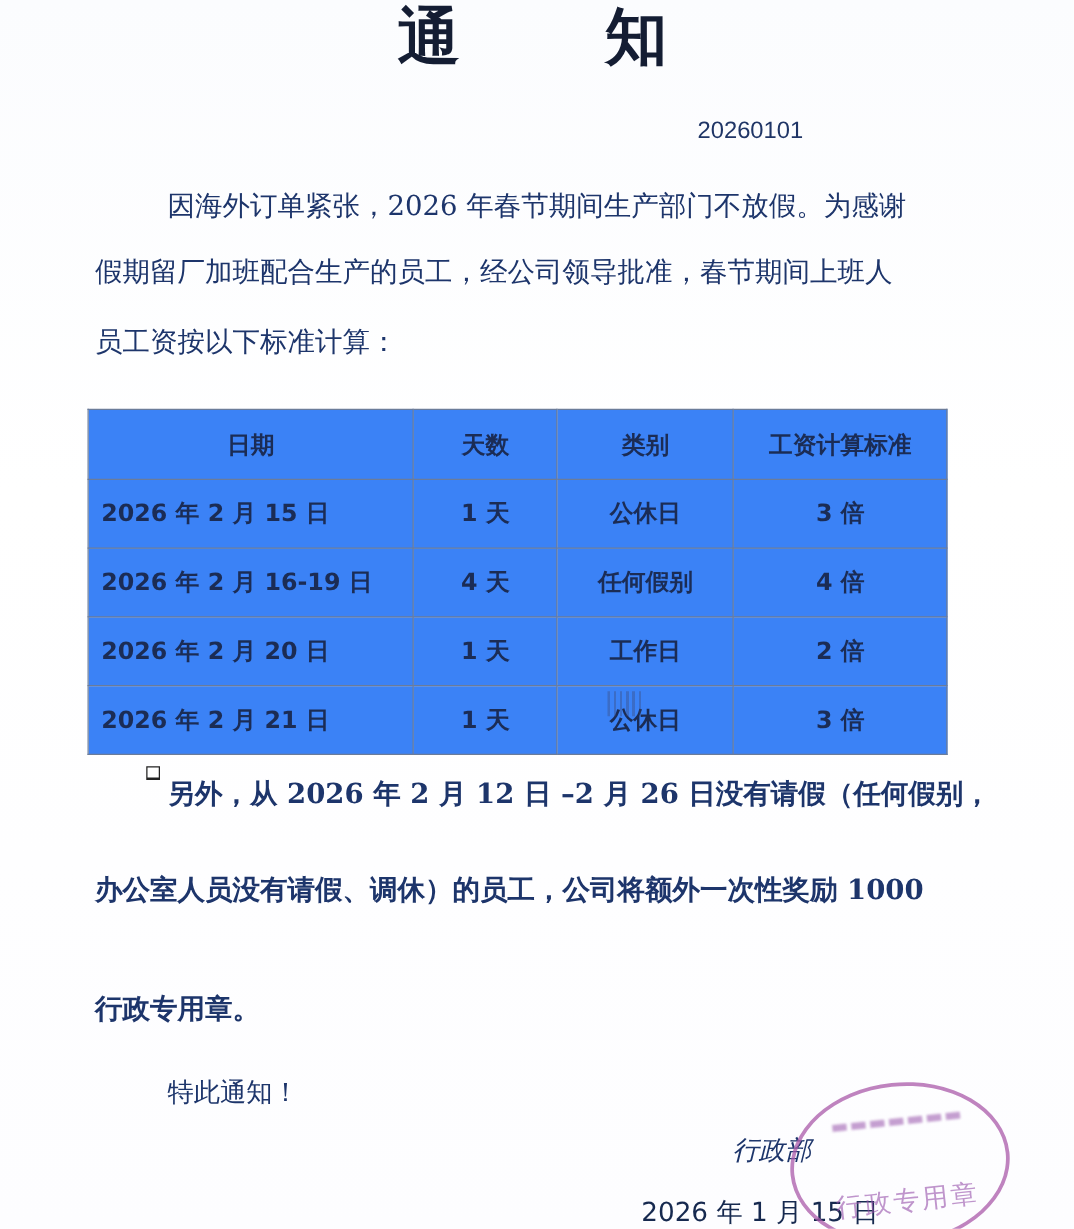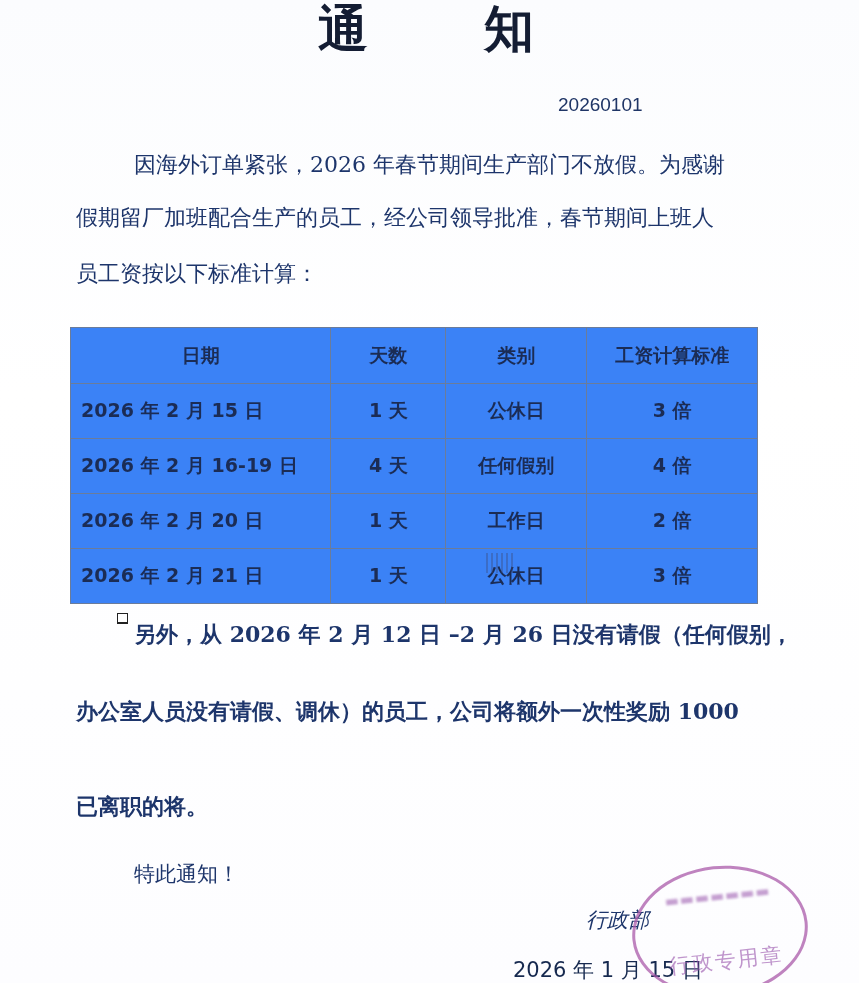--- a/index.html
+++ b/index.html
@@ -216,21 +216,21 @@
       </tr>
     </tbody>
   </table>
 
   <div class="blur-mark"></div>
   <div class="stray-square"></div>
 
   <div class="para" style="top:620px; height:200px;font-weight:bold;">
     <div class="line" style="top:0; left:58px;">另外，从 2026 年 2 月 12 日 –2 月 26 日没有请假（任何假别，</div>
     <div class="line" style="top:57px;margin-top:20px;">办公室人员没有请假、调休）的员工，公司将额外一次性奖励 1000</div>
-    <div class="line" style="top:172px;">已离职的将。</div>
+    <div class="line" style="top:172px;">行政专用章。</div>
   </div>
 
   <div class="closing">特此通知！</div>
 
   <div class="dept">行政部</div>
   <div class="sign-date">2026 年 1 月 15 日</div>
 
   <div class="stamp">
     <div class="stamp-arc">▬▬▬▬▬▬▬</div>
     <div class="stamp-label">行政专用章</div>

